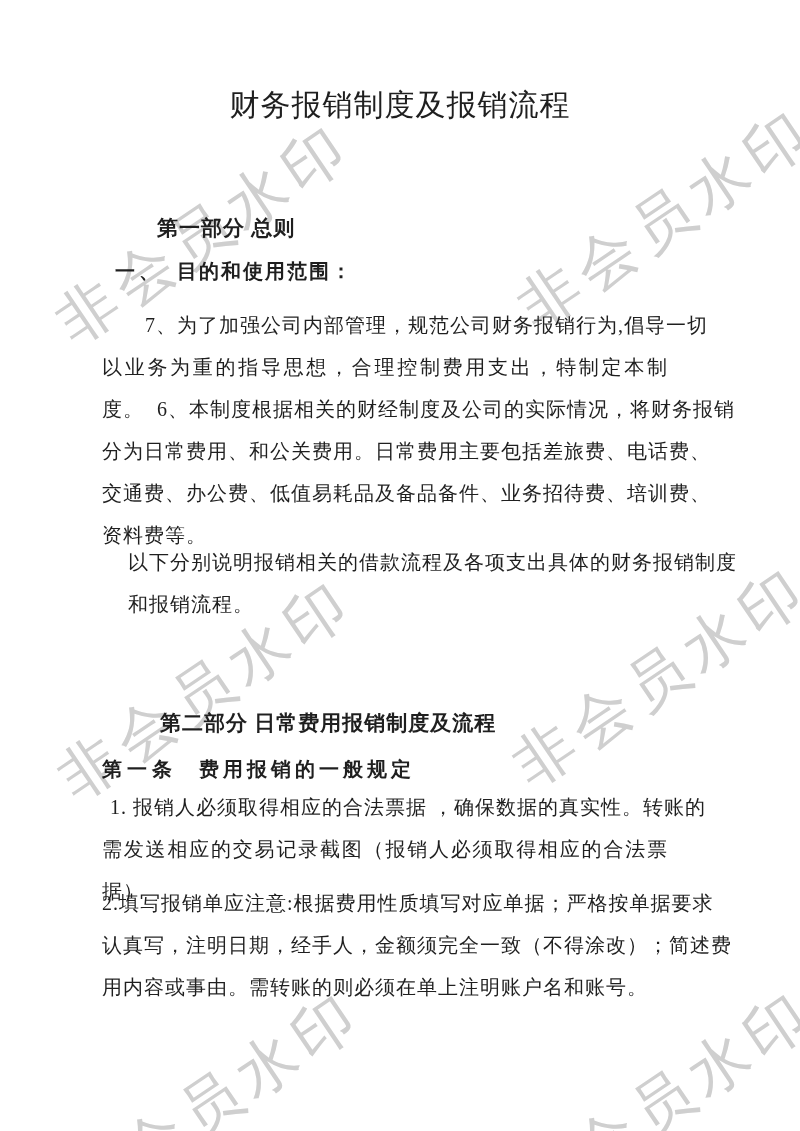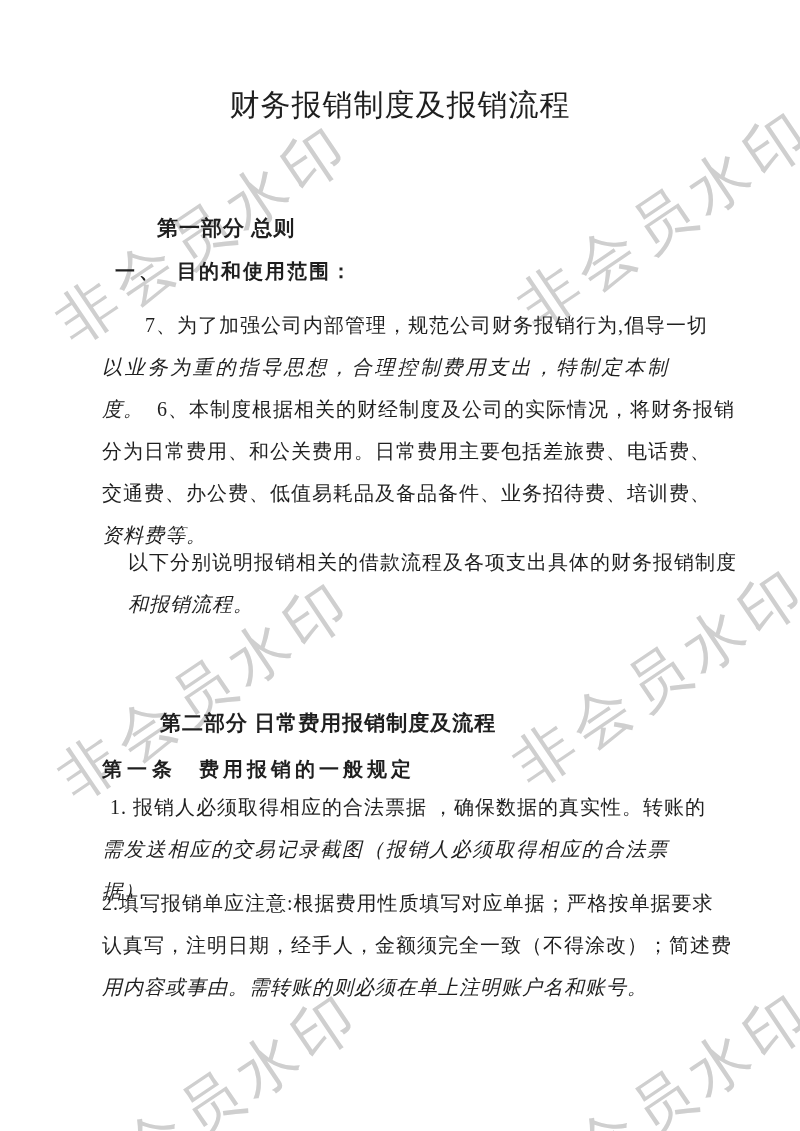--- a/index.html
+++ b/index.html
@@ -89,21 +89,20 @@
     line-height: 42px;
     text-align: justify;
     text-align-last: justify;
     text-justify: inter-character;
     letter-spacing: 1px;
     white-space: nowrap;
   }
   .line.last {
     text-align-last: left;
     white-space: normal;
-    font-style: italic;
   }
   .ind43 { padding-left: 43px; }
   .ind55 { padding-left: 55px; }
   .ind8  { padding-left: 8px; }
 </style>
 </head>
 <body>
 
 <div class="page">
 

